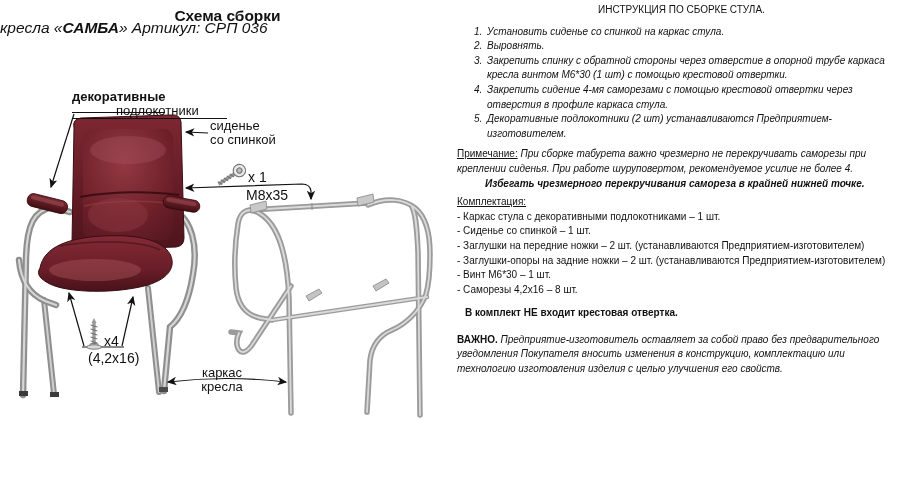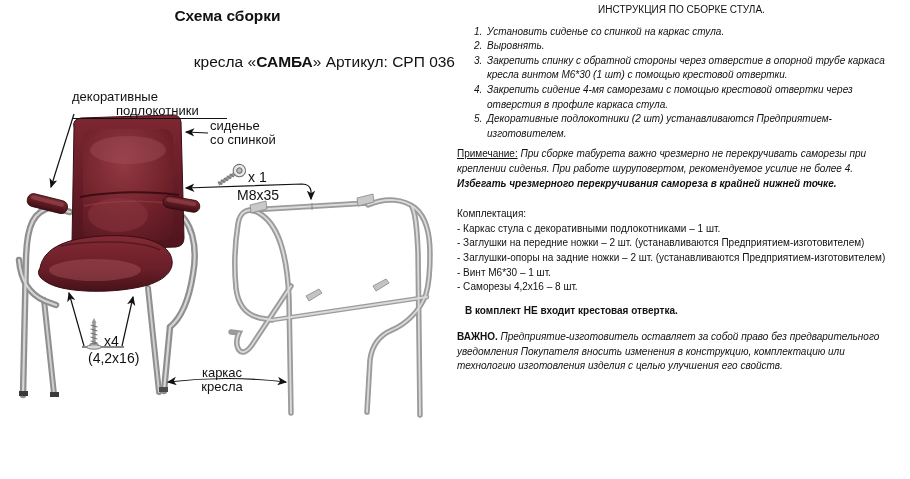--- a/index.html
+++ b/index.html
@@ -7,42 +7,42 @@
   #page {
     position:relative; width:910px; height:424px; background:#ffffff;
     font-family:"Liberation Sans", sans-serif; color:#111; overflow:hidden;
   }
   
   .l-title {
     position:absolute; left:0; top:7px; width:455px; text-align:center;
     font-size:15.5px; font-weight:bold;
   }
   .l-sub {
-    position:absolute; left:0; top:53px; width:455px; text-align:right;
-    font-size:15.5px; font-weight:normal;
+    position:absolute; left:0; top:19px; width:455px; text-align:left;
+    font-size:15.5px; font-weight:normal;font-style:italic;
   }
   .l-sub b { font-weight:bold; }
   .lbl { position:absolute; font-size:13px; line-height:14px; white-space:nowrap; }
-  .lbl .ul { border-bottom:1.2px solid #111; padding-bottom:14px; }
+  .lbl .ul { border-bottom:1.2px solid #111; padding-bottom:8px;font-weight:bold; }
   .lbl .ul2 { border-bottom:1.2px solid #111; padding-right:28px;padding-left:44px; }
   .ctr { text-align:center; }
   .sz14 { font-size:14px; }
   
   .rc {
     position:absolute; left:457px; top:3px; width:449px;
     font-size:10px; line-height:14.6px; color:#111;
   }
   .rc-title { text-align:center; margin:0 0 7px 0; }
   .rc ol { margin:0; padding-left:28px;font-style:italic; }
   .rc li { padding-left:2px; }
   .note { margin-top:6px; }
   .note .nl { text-decoration:underline; }
   .note i { font-style:italic;margin-top:11px; }
-  .note .warn { display:block; font-weight:bold; font-style:italic; }
-  .kit-h { margin-top:16px; }
+  .note .warn { display:block; font-weight:bold; font-style:italic;margin-left:28px; }
+  .kit-h { margin-top:4px; text-decoration:underline; }
   .kit-item { padding-left:9px; text-indent:-9px; }
   .bold-line { margin-top:9px; font-weight:bold;padding-left:8px; }
   .important { margin-top:12px; font-style:italic; }
   .important b { font-style:normal; font-weight:bold;margin-top:20px; }
 </style>
 </head>
 <body>
 
 <div id="page">
 
@@ -195,21 +195,21 @@
 
   <div class="lbl" style="left:72px; top:90px;">
     <span class="ul">декоративные</span><br>
     <span class="ul2">подлокотники</span>
   </div>
   <div class="lbl" style="left:210px; top:119px;">
     <span>сиденье</span><br>
     <span>со спинкой</span>
   </div>
   <div class="lbl sz14" style="left:248px; top:170px;">x 1</div>
-  <div class="lbl sz14" style="left:237px; top:188px;">M8x35</div>
+  <div class="lbl sz14" style="left:246px; top:188px;">M8x35</div>
   <div class="lbl sz14" style="left:104px; top:334px;">x4</div>
   <div class="lbl sz14" style="left:88px; top:351px;">(4,2x16)</div>
   <div class="lbl ctr" style="left:190px; top:366px; width:64px;">
     <span>каркас</span><br>
     <span>кресла</span>
   </div>
 
   <div class="rc">
     <p class="rc-title">ИНСТРУКЦИЯ ПО СБОРКЕ СТУЛА.</p>
 
@@ -223,20 +223,21 @@
 
     <div class="note">
       <span class="nl">Примечание:</span>
       <i>При сборке табурета важно чрезмерно не перекручивать саморезы при креплении сиденья. При работе шуруповертом, рекомендуемое усилие не более 4.</i>
       <span class="warn">Избегать чрезмерного перекручивания самореза  в крайней нижней точке.</span>
     </div>
 
     <div class="kit-h">Комплектация:</div>
     <div>
       <div class="kit-item">- Каркас стула с декоративными подлокотниками – 1 шт.</div>
+      <div class="kit-item">- Сиденье со спинкой – 1 шт.</div>
       <div class="kit-item">- Заглушки на передние ножки – 2 шт. (устанавливаются Предприятием-изготовителем)</div>
       <div class="kit-item">- Заглушки-опоры на задние ножки – 2 шт. (устанавливаются Предприятием-изготовителем)</div>
       <div class="kit-item">- Винт М6*30  – 1 шт.</div>
       <div class="kit-item">- Саморезы 4,2х16  – 8 шт.</div>
     </div>
 
     <div class="bold-line">В комплект НЕ входит крестовая отвертка.</div>
 
     <div class="important">
       <b>ВАЖНО.</b>

